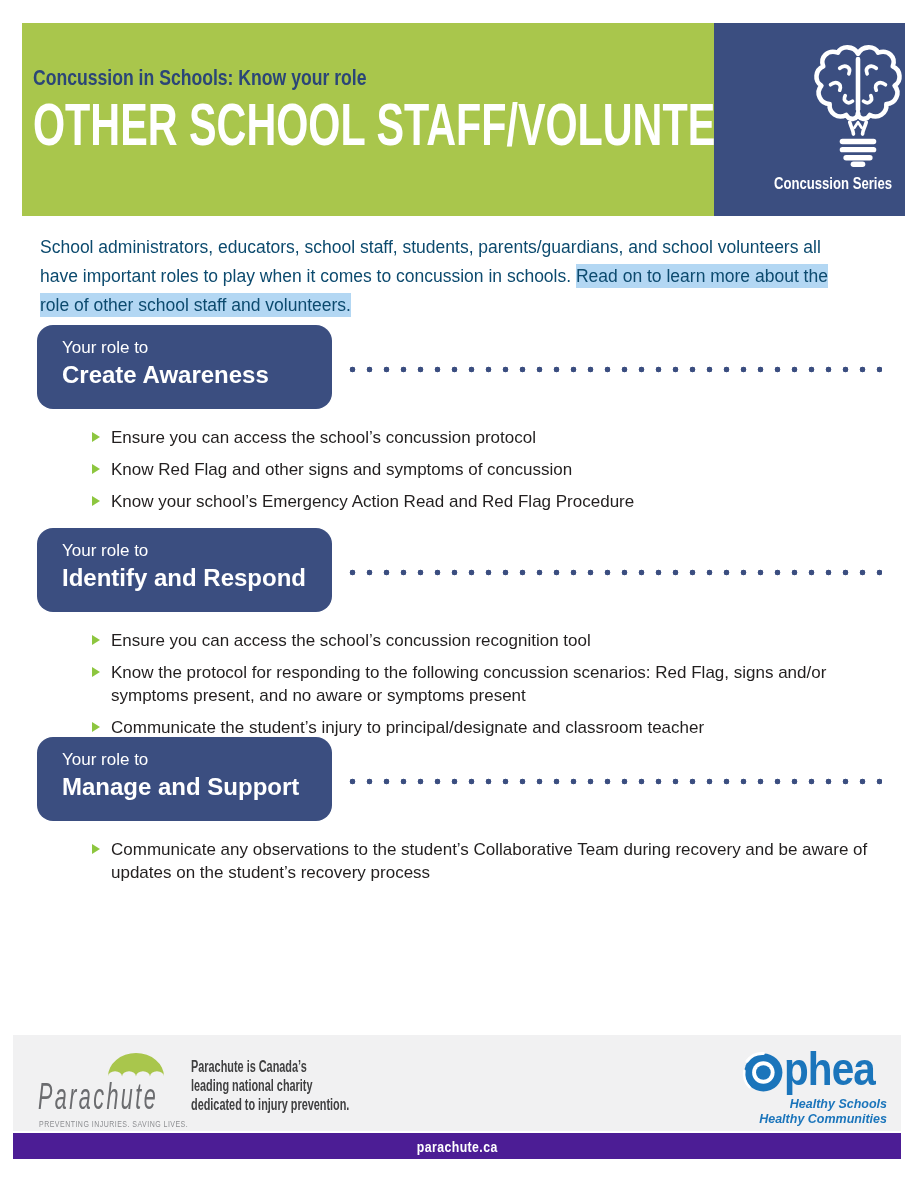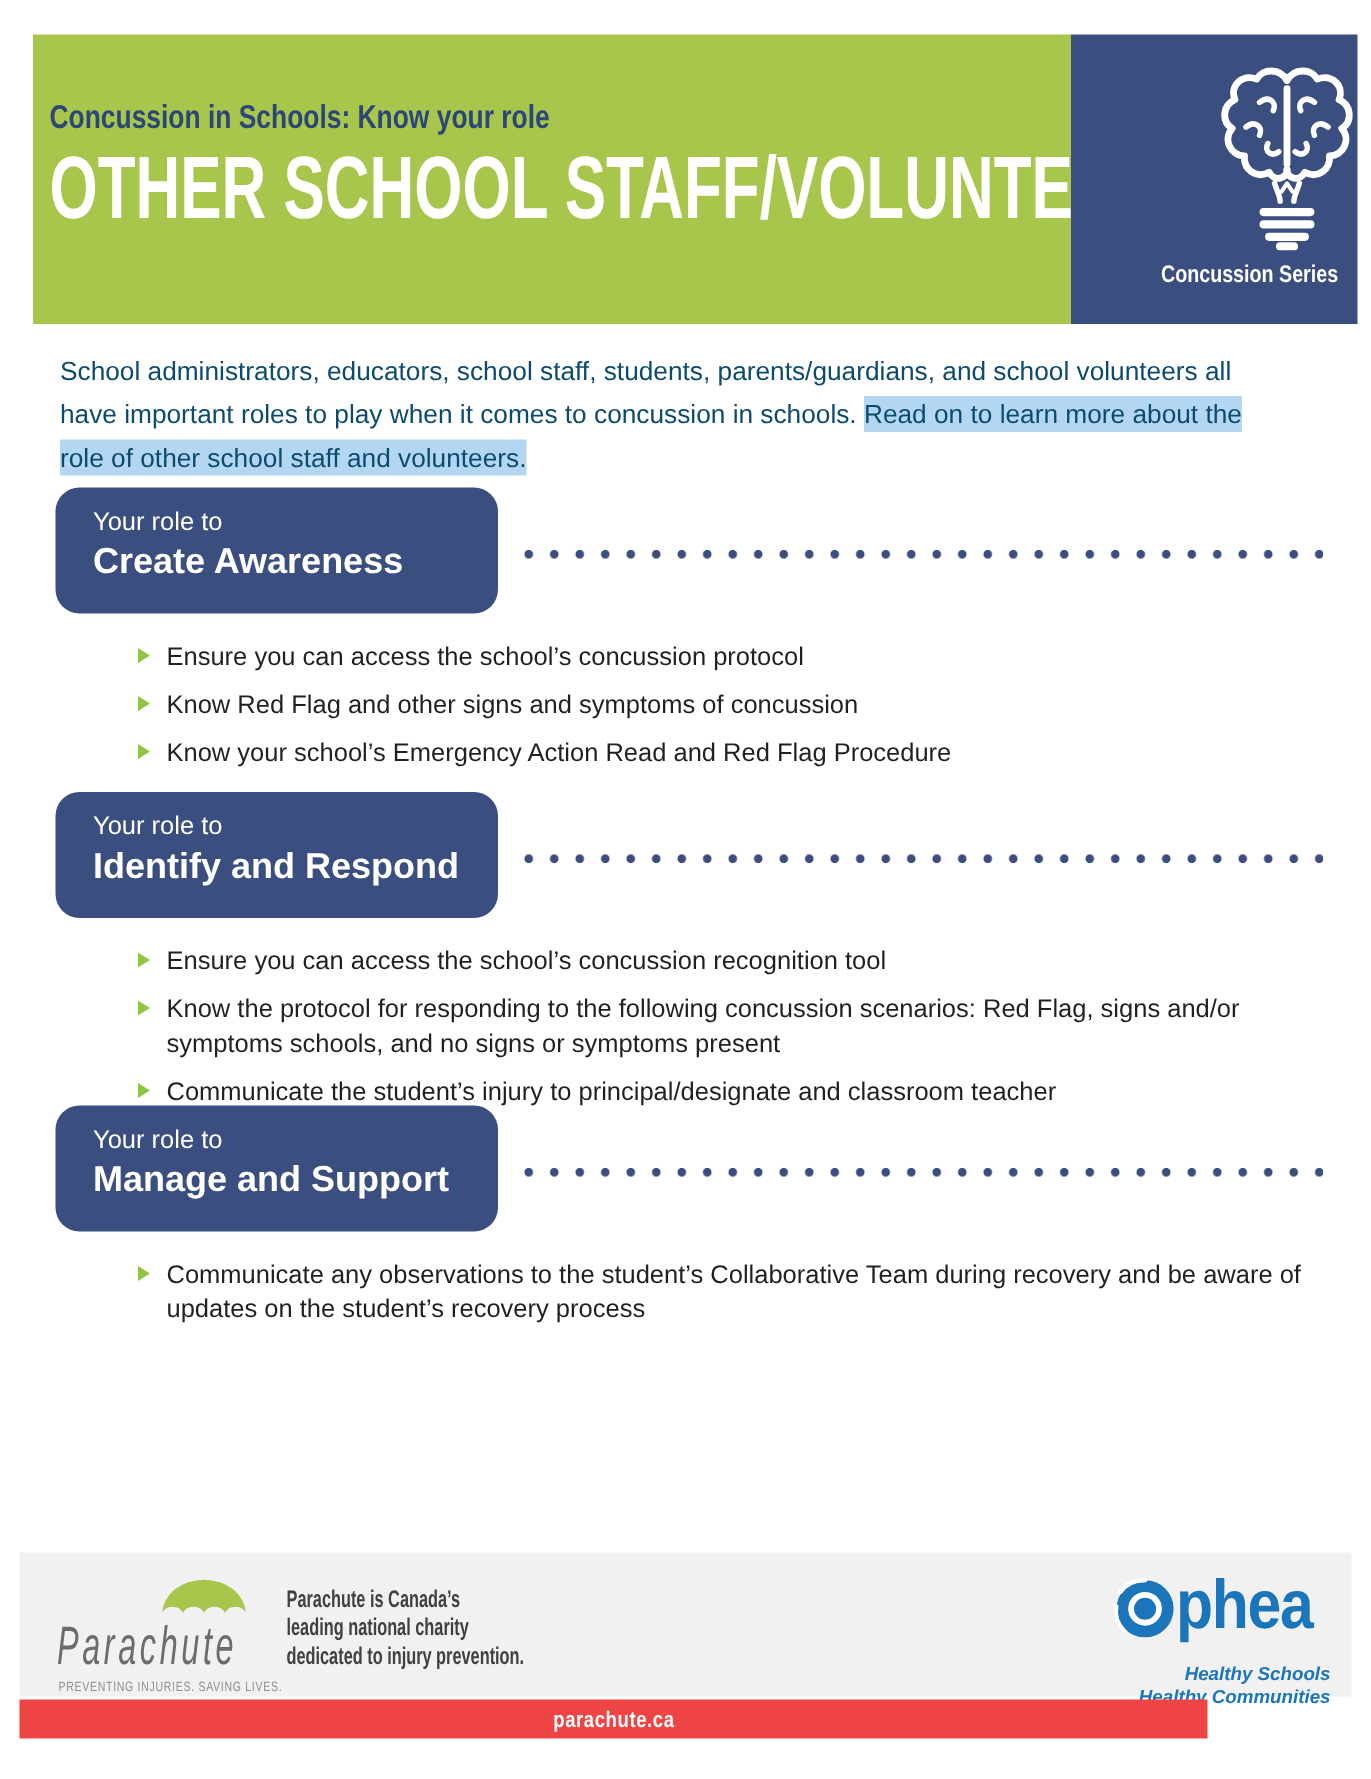--- a/index.html
+++ b/index.html
@@ -52,22 +52,22 @@
   .canopy { position:absolute; left:69px; top:5px; width:58px; height:34px; }
   .parachute-word { position:absolute; left:0; top:33px; font-size:36px; color:#6b6c6f; white-space:nowrap;font-style:italic; }
   .parachute-word .inner { display:inline-block; transform:scaleX(.60); transform-origin:0 0; letter-spacing:4px; }
   .parachute-tagline { position:absolute; left:1px; top:76px; font-size:9px; color:#8d8e91; white-space:nowrap; }
   .parachute-tagline .inner { display:inline-block; transform:scaleX(.78); transform-origin:0 0; letter-spacing:.6px; }
   .parachute-desc { position:absolute; left:178px; top:22px; font-size:16px; font-weight:bold; color:#404041; line-height:19px; transform:scaleX(.68); transform-origin:0 0; white-space:nowrap; }
   .ophea-logo { position:absolute; right:14px; top:12px; text-align:right; }
   .ophea-row { display:flex; align-items:flex-start; justify-content:flex-end; }
   .ophea-icon { width:45px; height:45px; margin-top:3px; }
   .ophea-word { font-size:46px; font-weight:bold; color:#1b75bb; line-height:44px; letter-spacing:-1px; display:inline-block; transform:scaleX(.88); transform-origin:0 0; margin-left:-1px; }
-  .ophea-tags { margin-top:14px; font-size:12.5px; font-style:italic; font-weight:bold; color:#1b75bb; line-height:15px;text-align:right; }
-  .site-bar { position:absolute; left:13px; top:1133px; width:792px; height:26px; background:#ef4444; display:flex; align-items:center; justify-content:center; }
+  .ophea-tags { margin-top:2px; font-size:12.5px; font-style:italic; font-weight:bold; color:#1b75bb; line-height:15px;text-align:right; }
+  .site-bar { position:absolute; left:13px; top:1133px; width:888px; height:26px; background:#4c1d95; display:flex; align-items:center; justify-content:center; }
   .site-text { color:#ffffff; font-weight:bold; font-size:15px; display:inline-block; transform:scaleX(.82); letter-spacing:.5px; }
 </style>
 </head>
 <body>
 
 <div id="header">
   <div class="header-green">
     <div class="header-kicker"><span class="cxl cx80">Concussion in Schools: Know your role</span></div>
     <div class="header-title"><span class="cxl cx70">OTHER SCHOOL STAFF/VOLUNTEERS</span></div>
   </div>
@@ -132,21 +132,21 @@
     </div>
     <div class="dots"></div>
   </div>
   <div class="bullets">
     <div class="bullet">
       <span class="arrow"></span>
       <span class="bullet-text">Ensure you can access the school’s concussion recognition tool</span>
     </div>
     <div class="bullet">
       <span class="arrow"></span>
-      <span class="bullet-text">Know the protocol for responding to the following concussion scenarios: Red Flag, signs and/or symptoms schools, and no signs or symptoms present</span>
+      <span class="bullet-text">Know the protocol for responding to the following concussion scenarios: Red Flag, signs and/or symptoms present, and no aware or symptoms present</span>
     </div>
     <div class="bullet">
       <span class="arrow"></span>
       <span class="bullet-text">Communicate the student’s injury to principal/designate and classroom teacher</span>
     </div>
   </div>
 </div>
 
 <div class="section" id="section-2">
   <div class="section-head">

